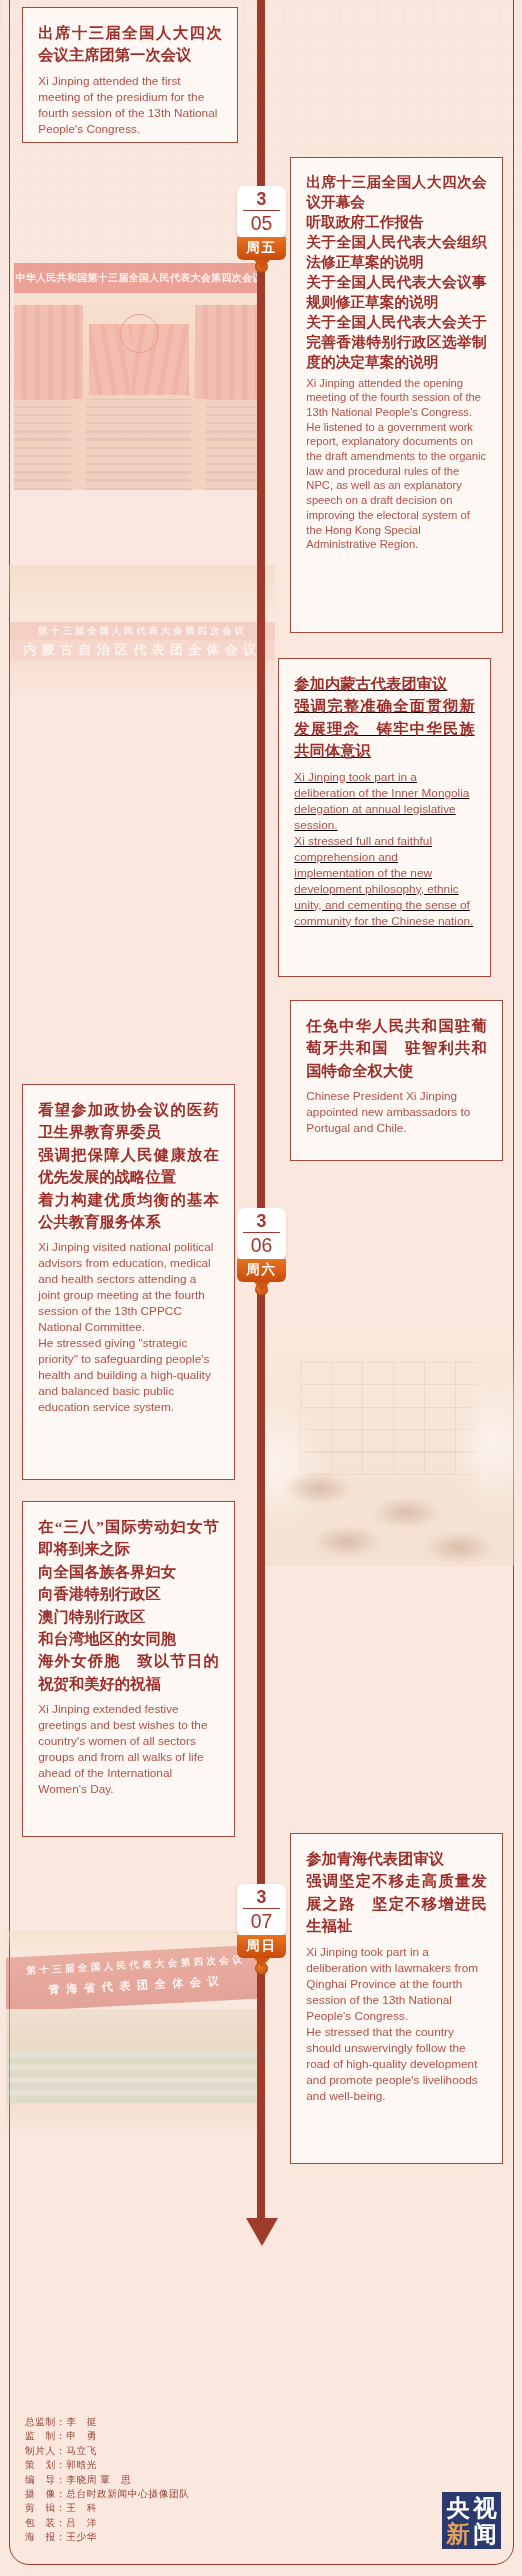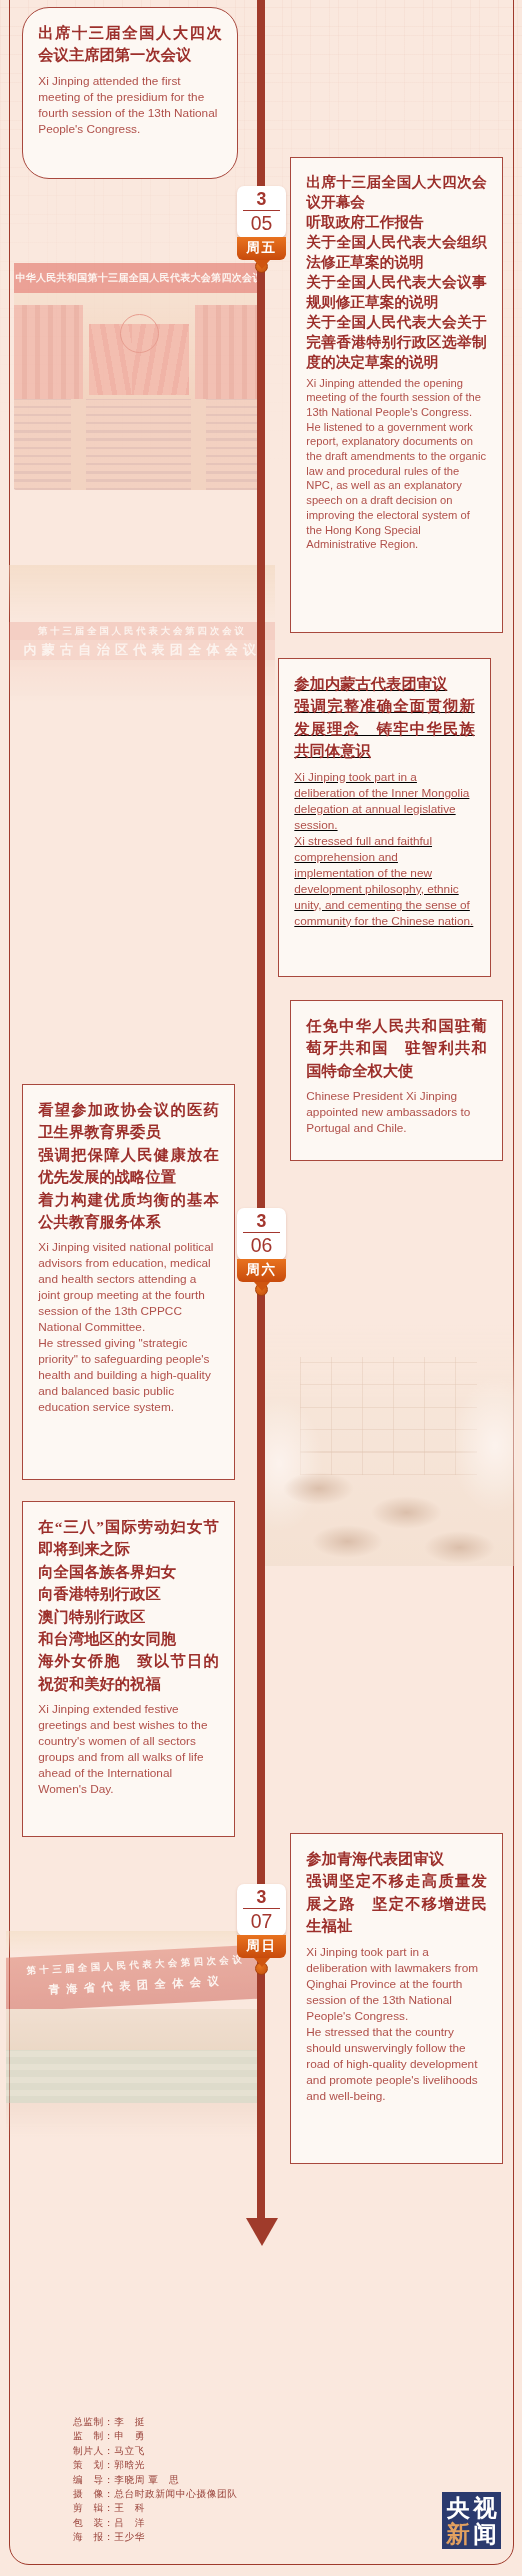--- a/index.html
+++ b/index.html
@@ -92,21 +92,21 @@
     background:linear-gradient(180deg,#dd8071,#d06a5f);color:#fff;text-align:center;}
   .p4-l1{font-size:9.4px;font-weight:bold;letter-spacing:3.5px;line-height:27px;}
   .p4-l2{font-size:11.2px;font-weight:bold;letter-spacing:6.5px;line-height:20px;margin-top:-3.5px;}
   .p4-mural{position:absolute;left:0;top:78px;width:100%;height:41px;background:linear-gradient(180deg,#ead9c6,#e0ccb4);}
   .p4-table{position:absolute;left:0;top:119px;width:100%;height:53px;
     background:repeating-linear-gradient(0deg,#c8d2bd 0 7px,#d7ddc9 7px 13px);}
   .p4-fade{position:absolute;left:0;top:172px;width:100%;height:34px;
     background:linear-gradient(180deg,rgba(226,196,176,.5),rgba(250,232,222,0));}
 
   
-  .credits{position:absolute;left:25px;top:2415px;z-index:5;margin-left:48px;}
+  .credits{position:absolute;left:25px;top:2415px;z-index:5;}
   .credit-line{color:#99433b;font-size:9.7px;line-height:14.4px;letter-spacing:0.6px;}
 
   
   .logo{position:absolute;left:442px;top:2492px;width:59px;height:57px;background:#2b3a6e;z-index:5;
     display:flex;flex-wrap:wrap;align-content:center;justify-content:center;padding:1.2px;box-sizing:border-box;}
   .logo span{width:27px;height:26px;color:#fff;font-weight:bold;font-size:23.6px;line-height:26px;text-align:center;
     font-family:"Liberation Serif","DejaVu Serif",serif;}
   .logo .gold{color:#e2a05f;}
 </style>
 </head>
@@ -190,21 +190,21 @@
   <div class="badge" style="top:1884px;">
     <div class="badge-card">
       <div class="badge-month">3</div>
       <div class="badge-rule"></div>
       <div class="badge-day">07</div>
     </div>
     <div class="badge-week">周日</div>
     <div class="badge-tip"></div>
   </div>
 
-  <div class="box" style="left:22px;top:7px;width:216px;height:172px;border-radius:27px;">
+  <div class="box" style="left:22px;top:7px;width:216px;height:136px;">
     <div class="cn">出席十三届全国人大四次会议主席团第一次会议</div>
     <div class="en">Xi Jinping attended the first meeting of the presidium for the fourth session of the 13th National People's Congress.</div>
   </div>
 
   <div class="box dense" style="left:290px;top:157px;width:213px;height:476px;">
     <div class="cn">出席十三届全国人大四次会议开幕会
 听取政府工作报告
 关于全国人民代表大会组织法修正草案的说明
 关于全国人民代表大会议事规则修正草案的说明
 关于全国人民代表大会关于完善香港特别行政区选举制度的决定草案的说明</div>

